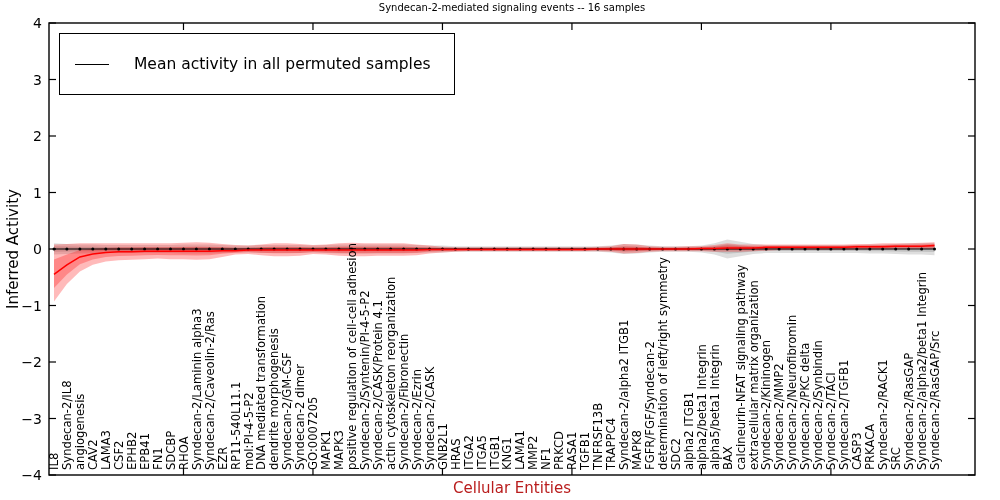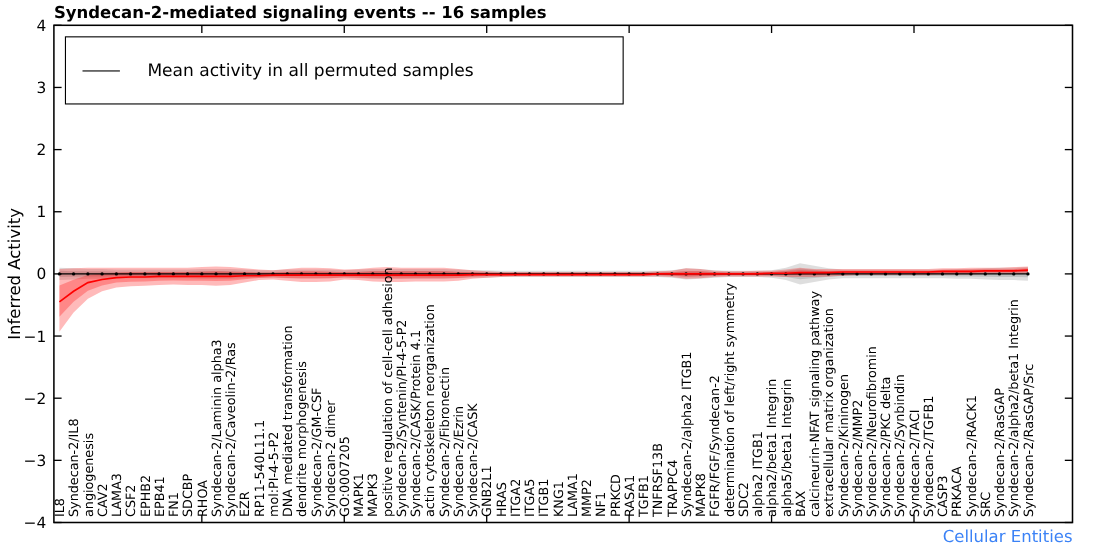--- a/index.html
+++ b/index.html
@@ -1,25 +1,25 @@
 <!DOCTYPE html>
 <html><head>
 <meta charset="utf-8">
 <style>
   html,body{margin:0;padding:0;background:#fff;}
   .figure{position:relative;width:1000px;height:500px;background:#ffffff;
           font-family:"DejaVu Sans","Liberation Sans",sans-serif;overflow:hidden;}
-  .chart-title{position:absolute;top:2px;left:49px;width:926px;text-align:left;
-               font-size:15px;color:#000;font-weight:bold;}
+  .chart-title{position:absolute;top:2px;left:49px;width:926px;text-align:center;
+               font-size:10px;color:#000;}
   .y-axis-label{position:absolute;top:249px;left:13px;transform:translate(-50%,-50%) rotate(-90deg);
                 white-space:nowrap;font-size:15px;color:#000;}
-  .x-axis-label{position:absolute;top:479px;left:49px;width:926px;text-align:right;
-                font-size:15px;color:#3b82f6;}
+  .x-axis-label{position:absolute;top:479px;left:49px;width:926px;text-align:center;
+                font-size:15px;color:#b91c1c;}
   svg.plot{position:absolute;top:0;left:0;}
-  .legend{position:absolute;left:59px;top:33px;width:508px;height:62px;box-sizing:border-box;
+  .legend{position:absolute;left:59px;top:33px;width:396px;height:62px;box-sizing:border-box;
           border:1.6px solid #000;background:#fff;display:flex;flex-direction:column;
           justify-content:space-evenly;z-index:3;}
   .legend-entry{display:flex;align-items:center;height:26px;}
   .legend-swatch{width:34px;height:0;border-top-width:1.8px;border-top-style:solid;
                  margin-left:15px;flex:none;}
   .legend-label{margin-left:25px;font-size:15.5px;color:#000;white-space:nowrap;}
 </style>
 </head>
 <body>
 

